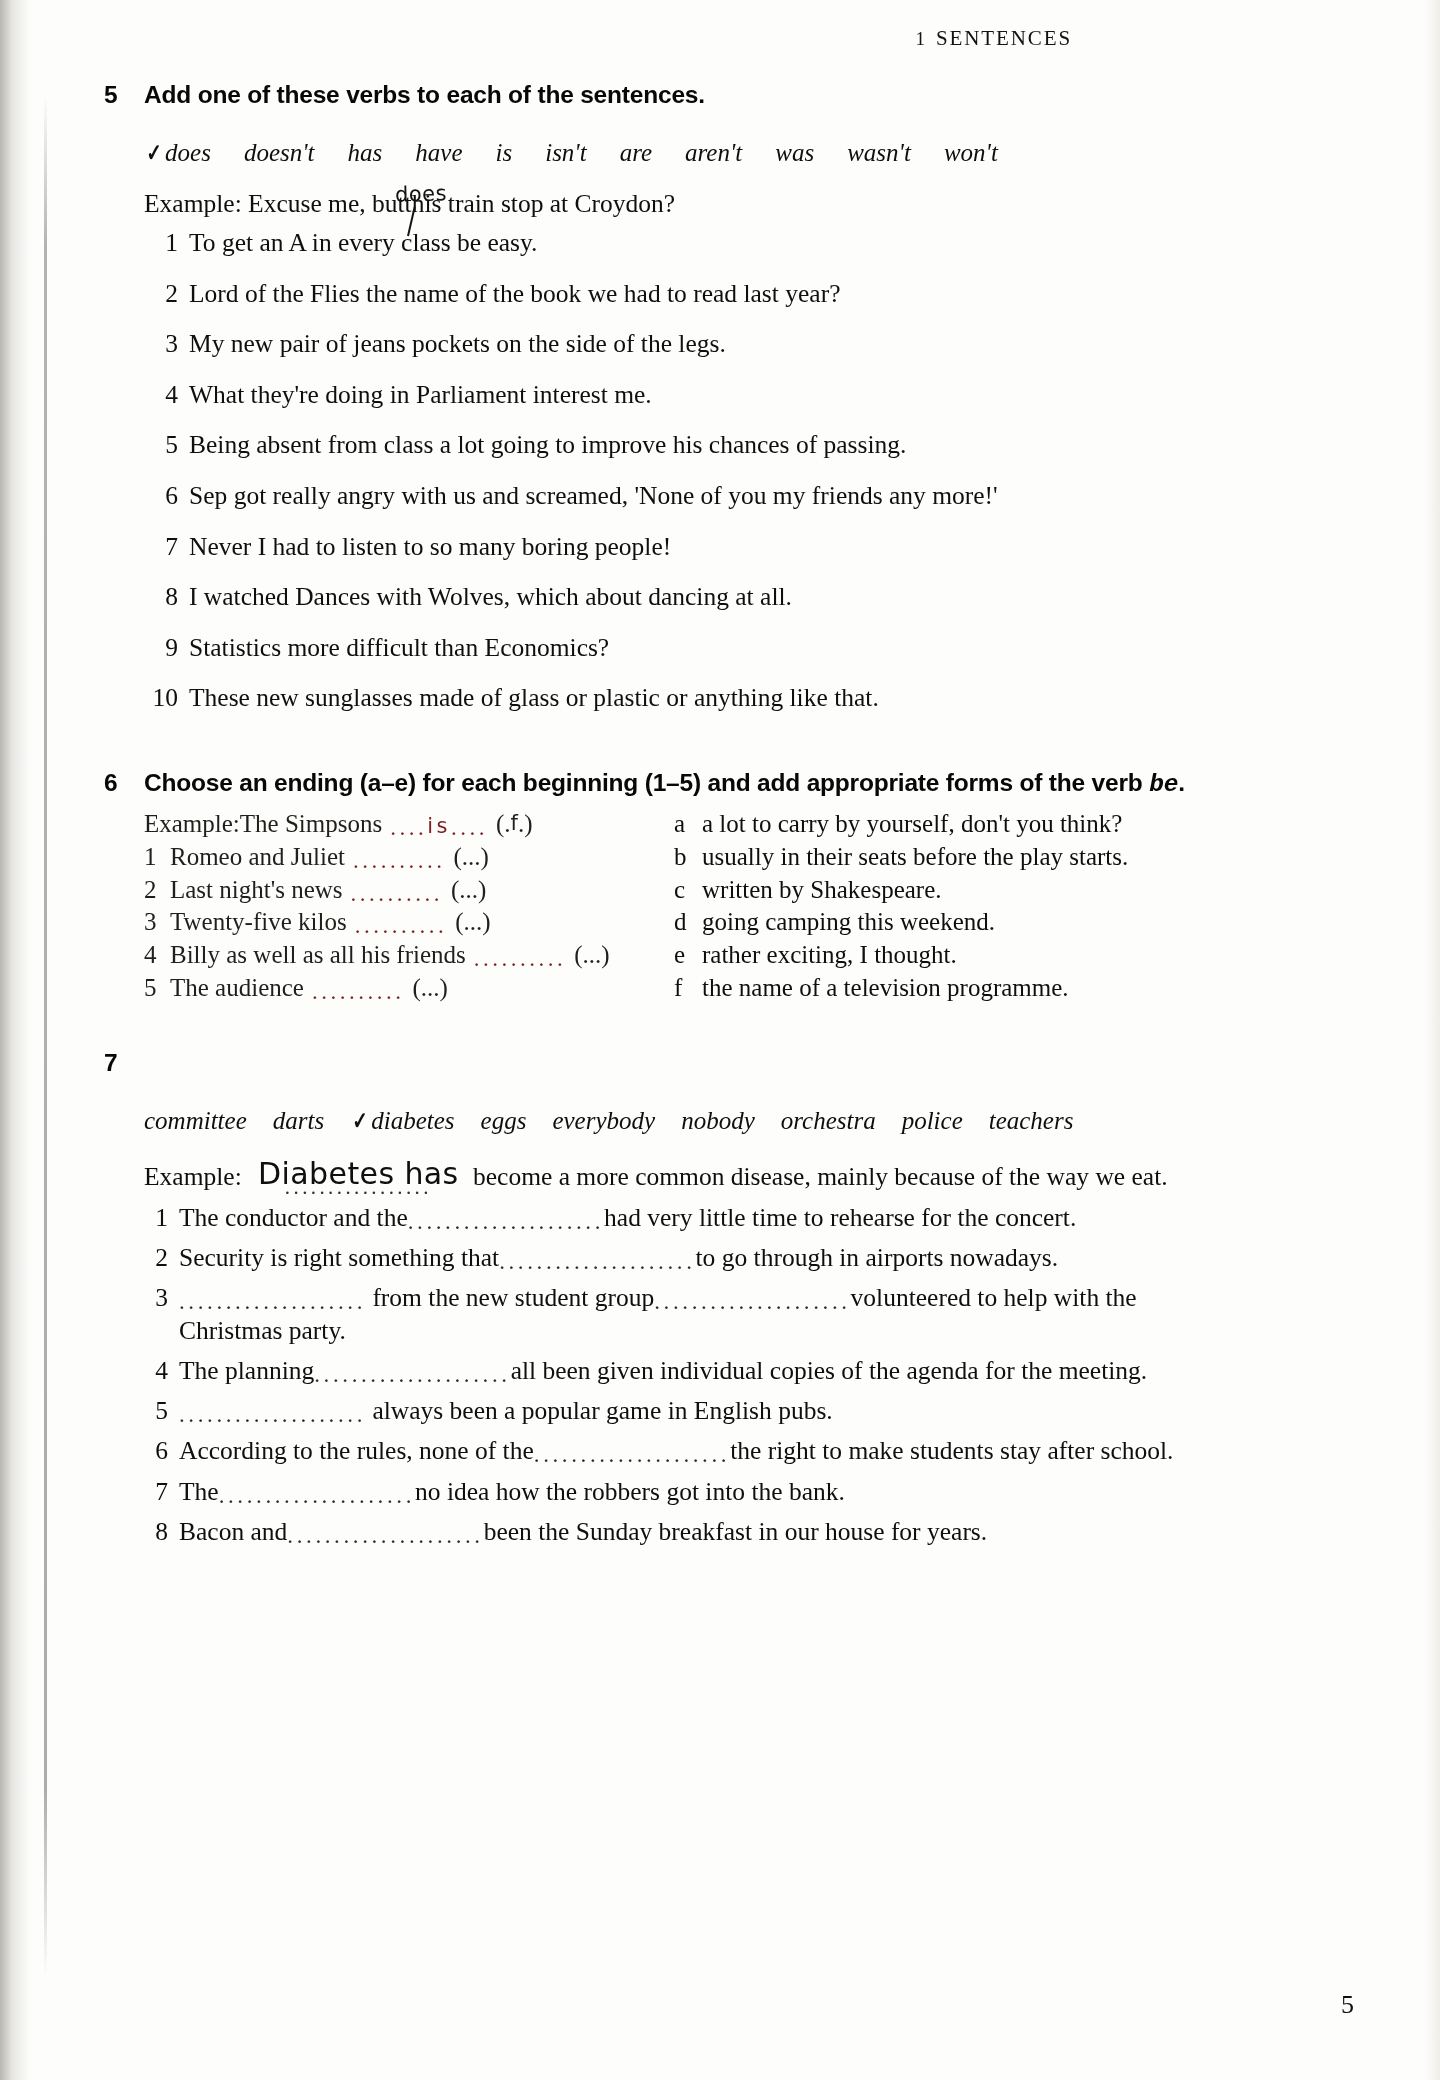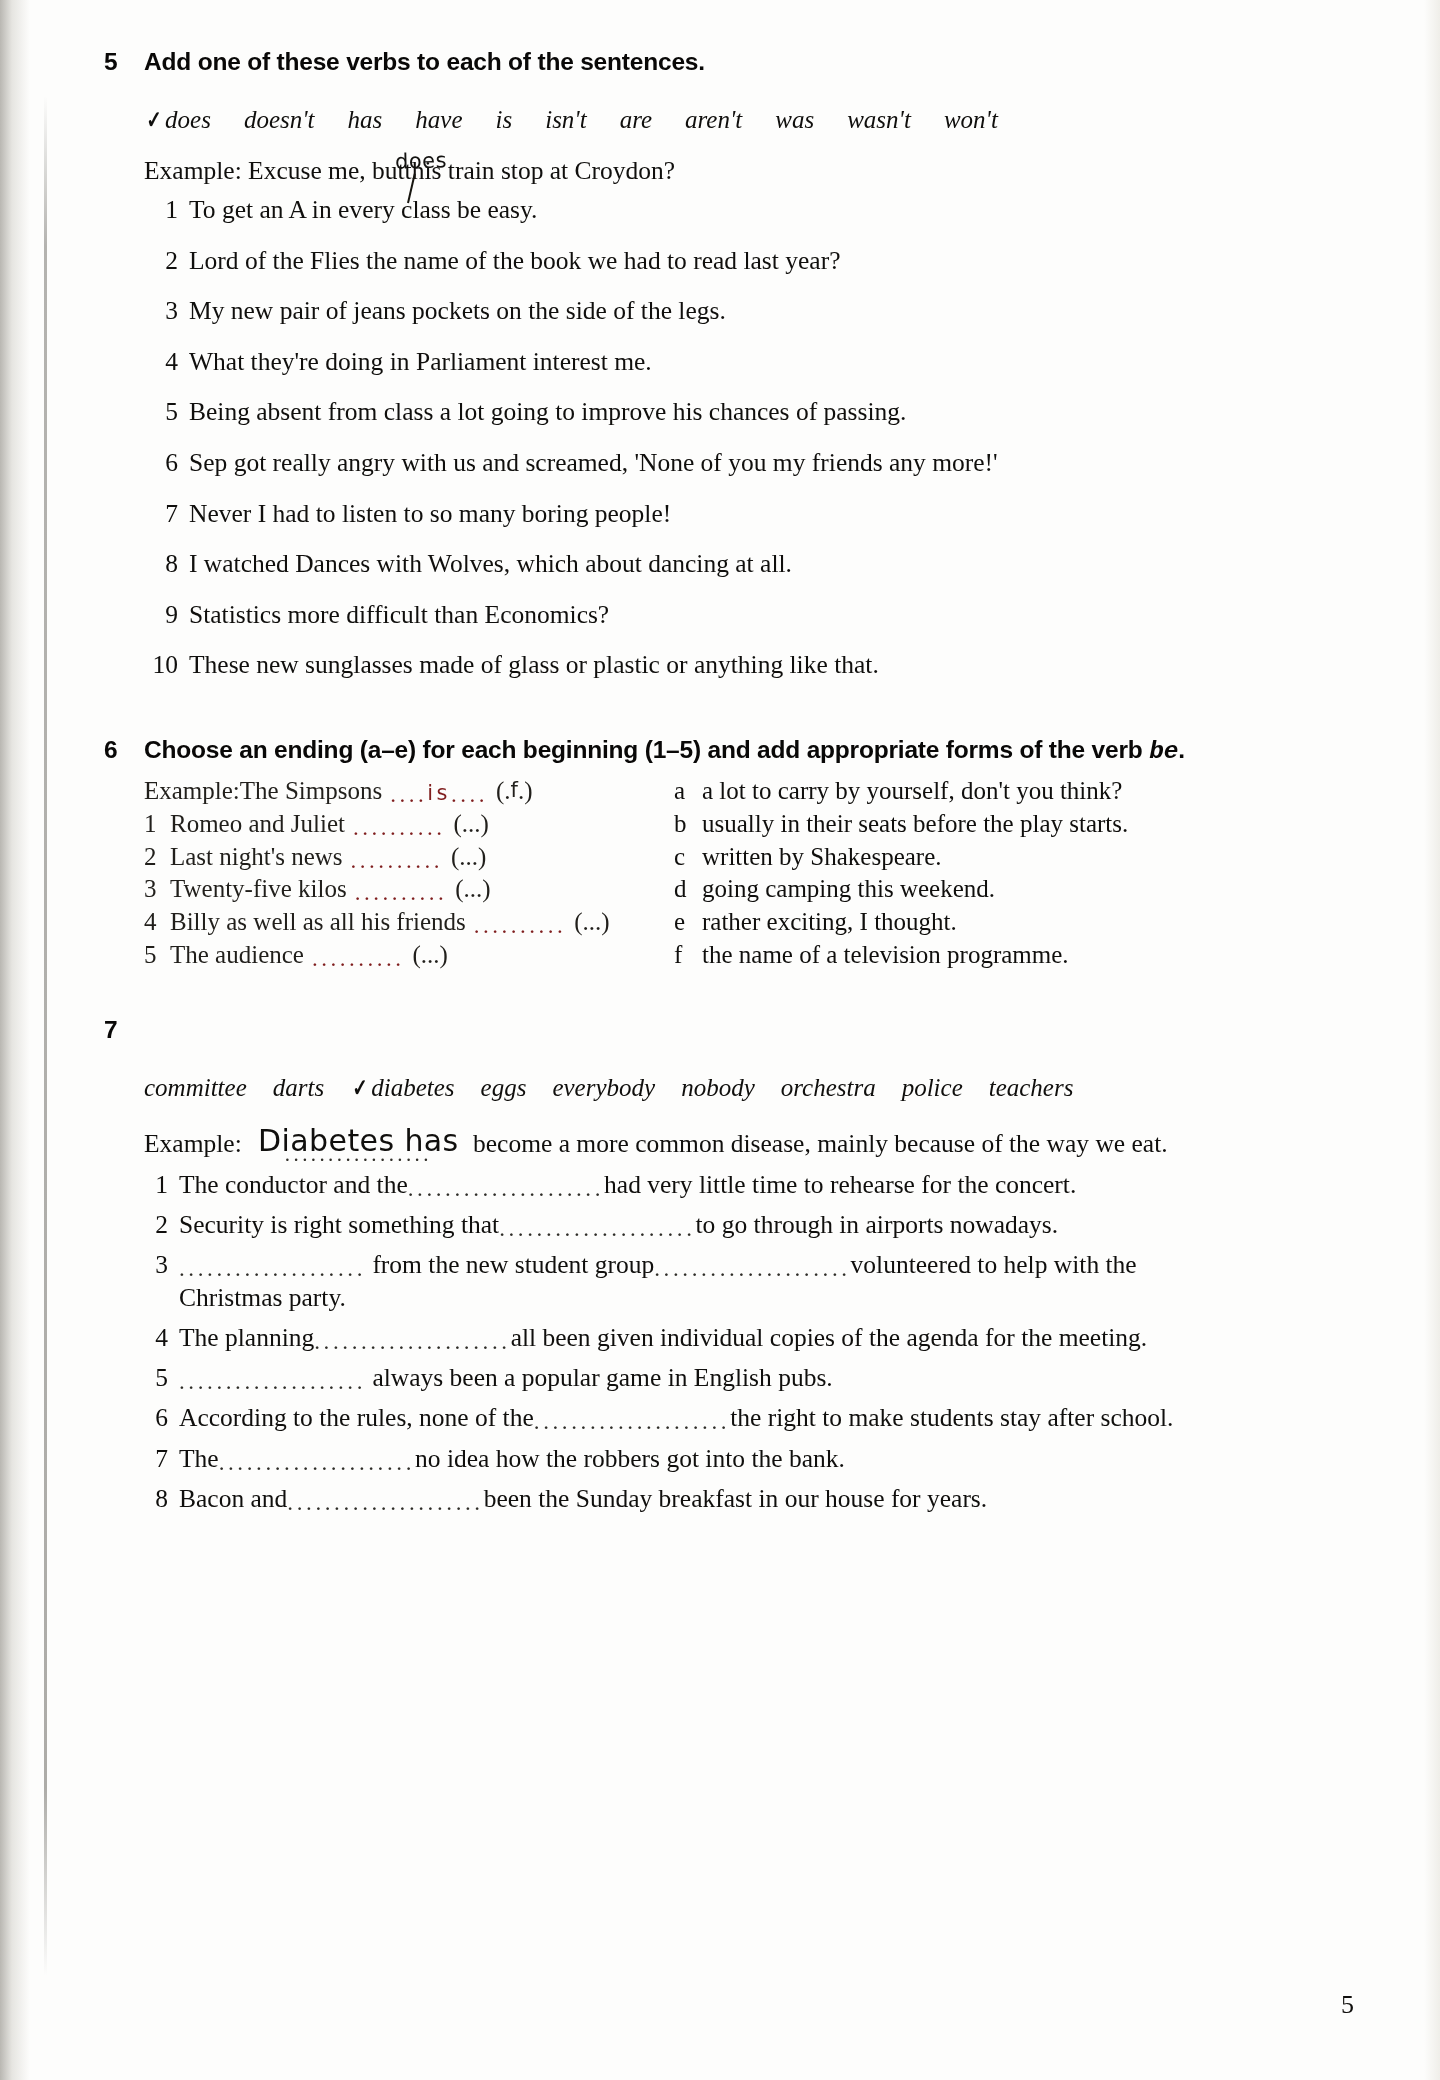--- a/index.html
+++ b/index.html
@@ -237,20 +237,23 @@
 </style>
 </head>
 <body>
 
 <div class="scan-edge-left"></div>
 <div class="scan-edge-gutter"></div>
 <div class="scan-edge-right"></div>
 
 <div class="page">
 
+  <div class="running-head">
+    <span class="rh-num">1</span><span class="rh-title">SENTENCES</span>
+  </div>
 
   <div class="sp-30"></div>
 
   <div class="exercise">
     <div class="ex-head">
       <span class="ex-num">5</span>
       <span class="ex-title">Add one of these verbs to each of the sentences.</span>
     </div>
 
     <div class="sp-30"></div>

